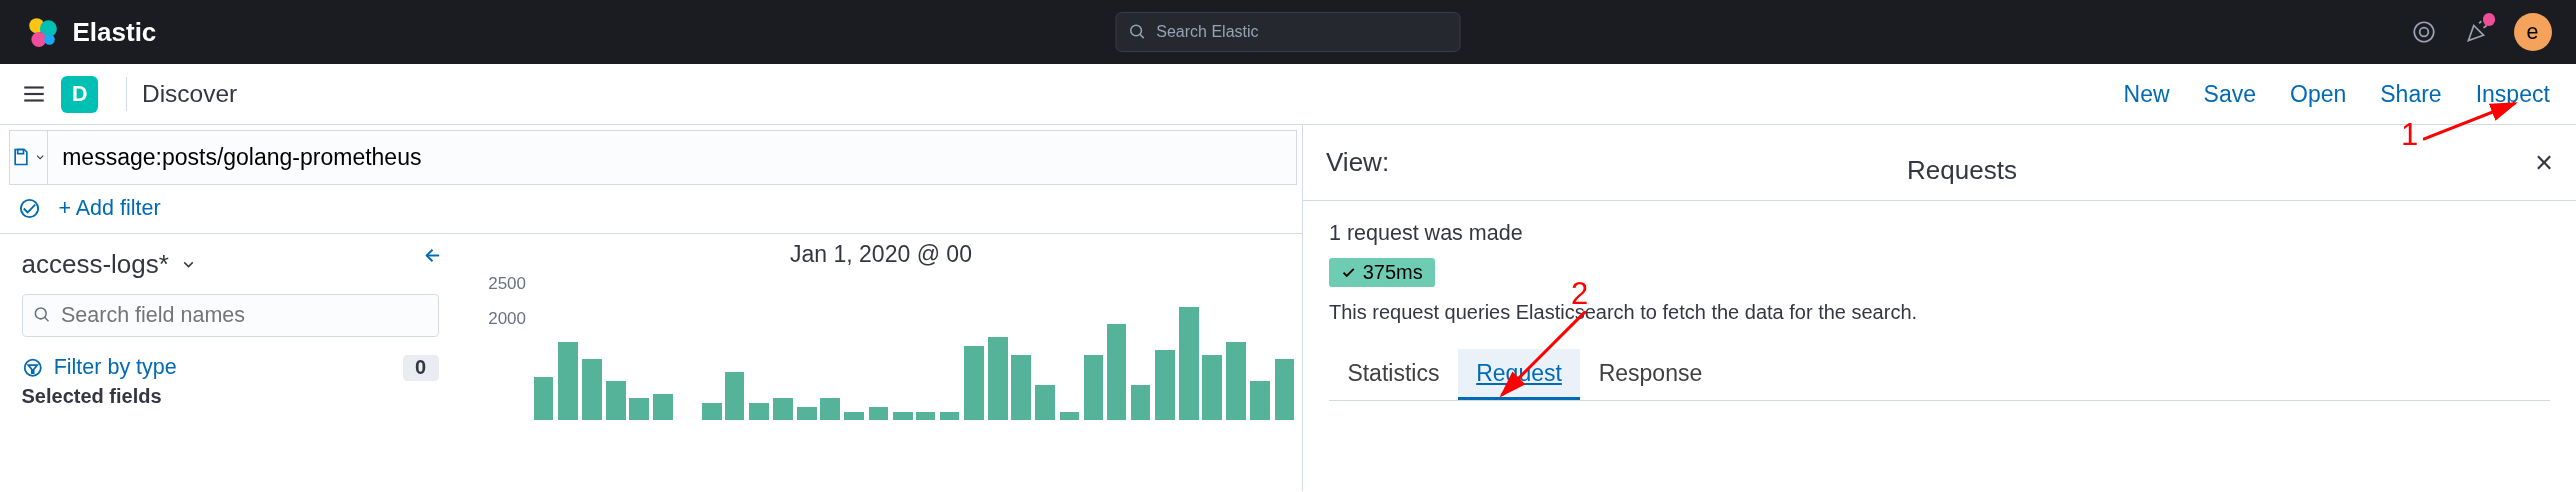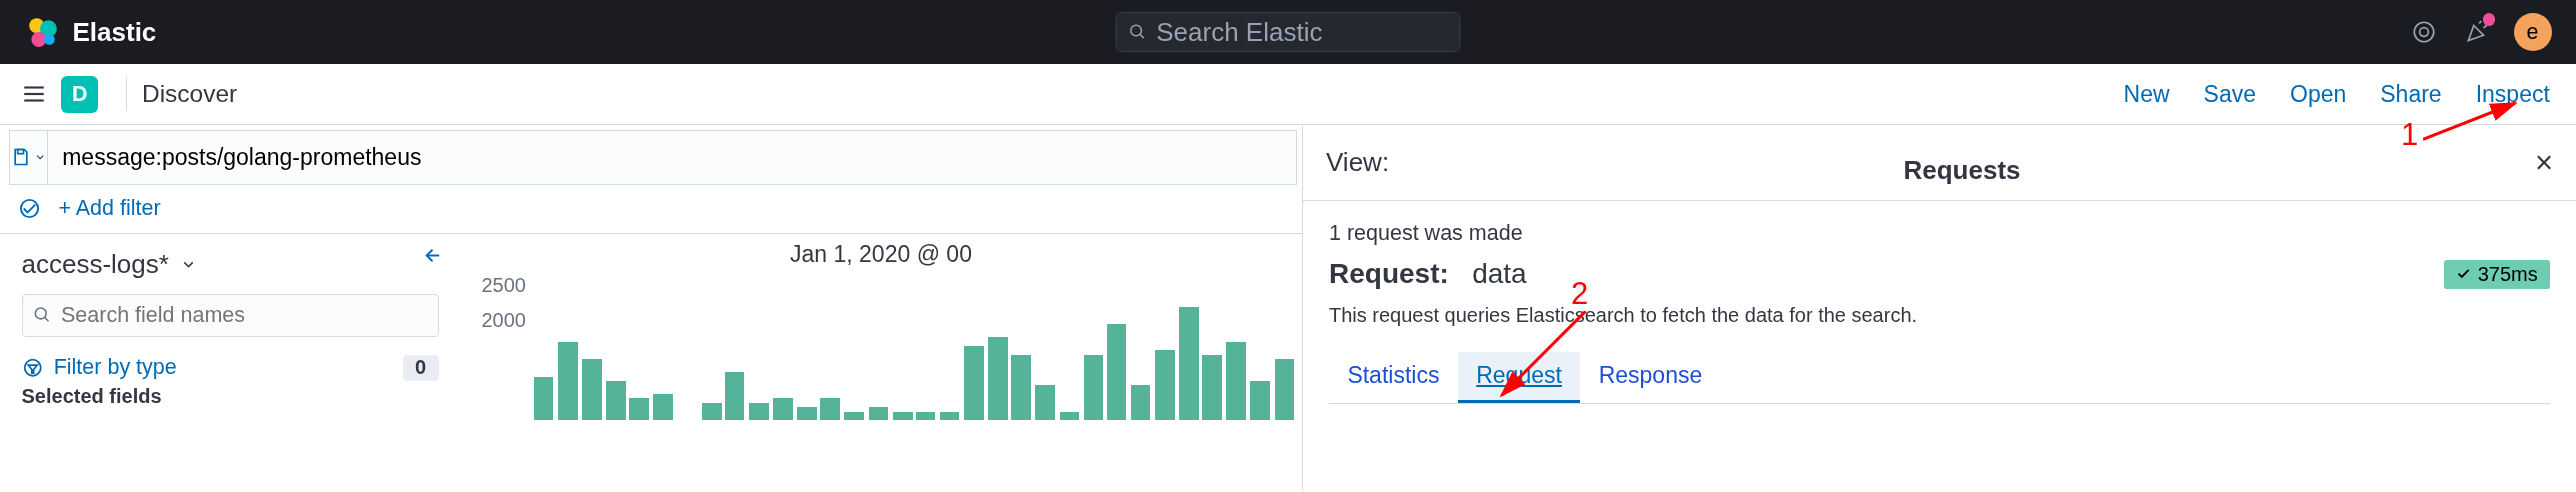--- a/index.html
+++ b/index.html
@@ -4,21 +4,21 @@
 <style>
   * { box-sizing: border-box; margin: 0; padding: 0; font-family: -apple-system, BlinkMacSystemFont, "Segoe UI", Helvetica, Arial, sans-serif; }
   body { background: #fff; color: #343741; font-size: 21.5px; width: 2576px; height: 492px; overflow: hidden; position: relative; }
   
   
   .top-header { background: #1a1c21; height: 64px; display: flex; align-items: center; padding: 0 24.5px; position: relative; }
   .logo-area { display: flex; align-items: center; gap: 14px; }
   .logo-svg { width: 34px; height: 34px; }
   .brand { color: #fff; font-size: 26px; font-weight: 600; }
   .search-box { position: absolute; left: 50%; transform: translateX(-50%); width: 345px; height: 40px; background: #25282f; border: 0.8px solid #3a3d45; border-radius: 6.1px; display: flex; align-items: center; padding: 0 12.3px; gap: 9.2px; }
-  .search-box input { background: transparent; border: none; outline: none; color: #fef9c3; font-size: 26px; width: 100%; }
+  .search-box input { background: transparent; border: none; outline: none; color: #fef9c3; font-size: 16px; width: 100%; }
   .search-box input::placeholder { color: #98a2b3; }
   .top-right { margin-left: auto; display: flex; align-items: center; gap: 21.5px; }
   .hdr-icon { width: 31px; height: 31px; display:flex; align-items:center; justify-content:center; }
   .party-wrap { position: relative; }
   .party-dot { position: absolute; top: -3.1px; right: -3.1px; width: 12.3px; height: 12.3px; background: #f04e98; border-radius: 50%; }
   .avatar { width: 38px; height: 38px; border-radius: 50%; background: #f5a35c; color: #000; display:flex; align-items:center; justify-content:center; font-size: 21.5px; font-weight: 500; }
 
   
   .sub-header { height: 61px; display: flex; align-items: center; border-bottom: 0.8px solid #d3dae6; padding: 0 9.2px; }
   .hamburger { width: 49px; height: 49px; display:flex; align-items:center; justify-content:center; cursor:pointer; }
@@ -52,42 +52,42 @@
   .field-search input { border:none; outline:none; background:transparent; font-size:21.5px; width:100%; }
   .filter-type-row { display:flex; align-items:center; justify-content:space-between; margin-top: 18px; }
   .filter-type-left { display:flex; align-items:center; gap: 10.7px; color:#006bb4; font-size: 21.5px; }
   .count-badge { background:#e9edf3; border-radius: 4.6px; padding: 1.5px 12.3px; font-size: 20px; color:#343741; font-weight:600; }
   .selected-heading { font-weight:700; font-size: 20px; margin-top: 4px; }
 
   
   .chart-area { flex:1; padding: 7.7px 0 0 0; position:relative; }
   .chart-title { text-align:center; font-size: 23px; color:#343741; margin-bottom: 6.1px; }
   .chart-wrap { display:flex; height: 146px; padding: 0 7.7px; }
-  .y-axis { width: 66px; display:flex; flex-direction:column; justify-content:flex-start; align-items:flex-end; padding-right: 7.7px; font-size: 20px; color:#6a7280; }
+  .y-axis { width: 66px; display:flex; flex-direction:column; justify-content:flex-start; align-items:flex-end; padding-right: 7.7px; font-size: 17px; color:#6a7280; }
   .y-tick { height: 35px; }
   .plot { flex:1; display:flex; align-items:flex-end; gap: 3.1px; position:relative; }
   .cluster { flex:1; display:flex; align-items:flex-end; gap:4.6px; }
   .bar { flex:1; background:#54b399; }
 
   
   .panel-header { display:flex; align-items:center; justify-content:space-between; gap: 10.7px; padding: 14px 23px; font-size: 26px; }
   .panel-header .label { }
-  .panel-header .value { font-weight:700;margin-top:16px; }
+  .panel-header .value { font-weight:400;margin-top:16px; }
   .close-x { font-size: 31px; cursor:pointer; font-weight:300; }
   .panel-divider { height:0.8px; background:#d3dae6; margin: 0; }
 
   .req-summary { padding: 20px 26px 4.6px 26px; font-size: 21.5px; color:#343741; }
   .req-row { display:flex; align-items:center; justify-content:space-between; margin-top: 12.3px; }
   .req-title { font-size: 28px; }
   .req-title b { font-weight:700; }
   .req-time { background:#6dccb1; color:#000; border-radius: 3.1px; padding: 3.1px 12.3px; font-size: 20px; display:flex; align-items:center; gap:6.1px; }
   .req-desc { font-size: 20px; color:#343741; margin-top: 14px; }
 
   .tabs { display:flex; border-bottom: 0.8px solid #d3dae6; margin: 20px 26px 0 26px; gap: 0; }
-  .tab { padding: 10.7px 18.4px; font-size: 23px; color:#1d4ed8; cursor:pointer; }
+  .tab { padding: 10.7px 18.4px; font-size: 23px; color:#404040; cursor:pointer; }
   .tab.active { color:#006bb4; border-bottom: 3.1px solid #006bb4; background:#eaf1f8; text-decoration: underline; }
 
   
   .annotation { position:absolute; pointer-events:none; }
   .ann-1 { color:#ff0000; font-size: 31px; font-weight:400; left: 2401px; top: 117px; }
   .ann-2 { color:#ff0000; font-size: 31px; font-weight:400; left: 1571px; top: 276px; }
   .arrow1 { position:absolute; left: 2423px; top: 97px; pointer-events:none; }
   .arrow2 { position:absolute; left: 1494px; top: 311px; pointer-events:none; }
 
   svg { display:block; }
@@ -278,24 +278,20 @@
     <div class="panel-header">
       <span class="label">View:</span>
       <span class="value">Requests</span>
       <span class="close-x">×</span>
     </div>
     <div class="panel-divider"></div>
 
     <div class="req-summary">
       <div>1 request was made</div>
       <div class="req-row">
-        <div class="req-title">
-          <b>Request:</b>&nbsp;&nbsp;
-          <span>data</span>
-        </div>
         <div class="req-time">
           <svg width="15.3" height="15.3" viewBox="0 0 24 24" fill="none" stroke="#000" stroke-width="3">
               <polyline points="4 12 9 17 20 6"></polyline>
             </svg>
           <span>375ms</span>
         </div>
       </div>
       <div class="req-desc">This request queries Elasticsearch to fetch the data for the search.</div>
     </div>
 

